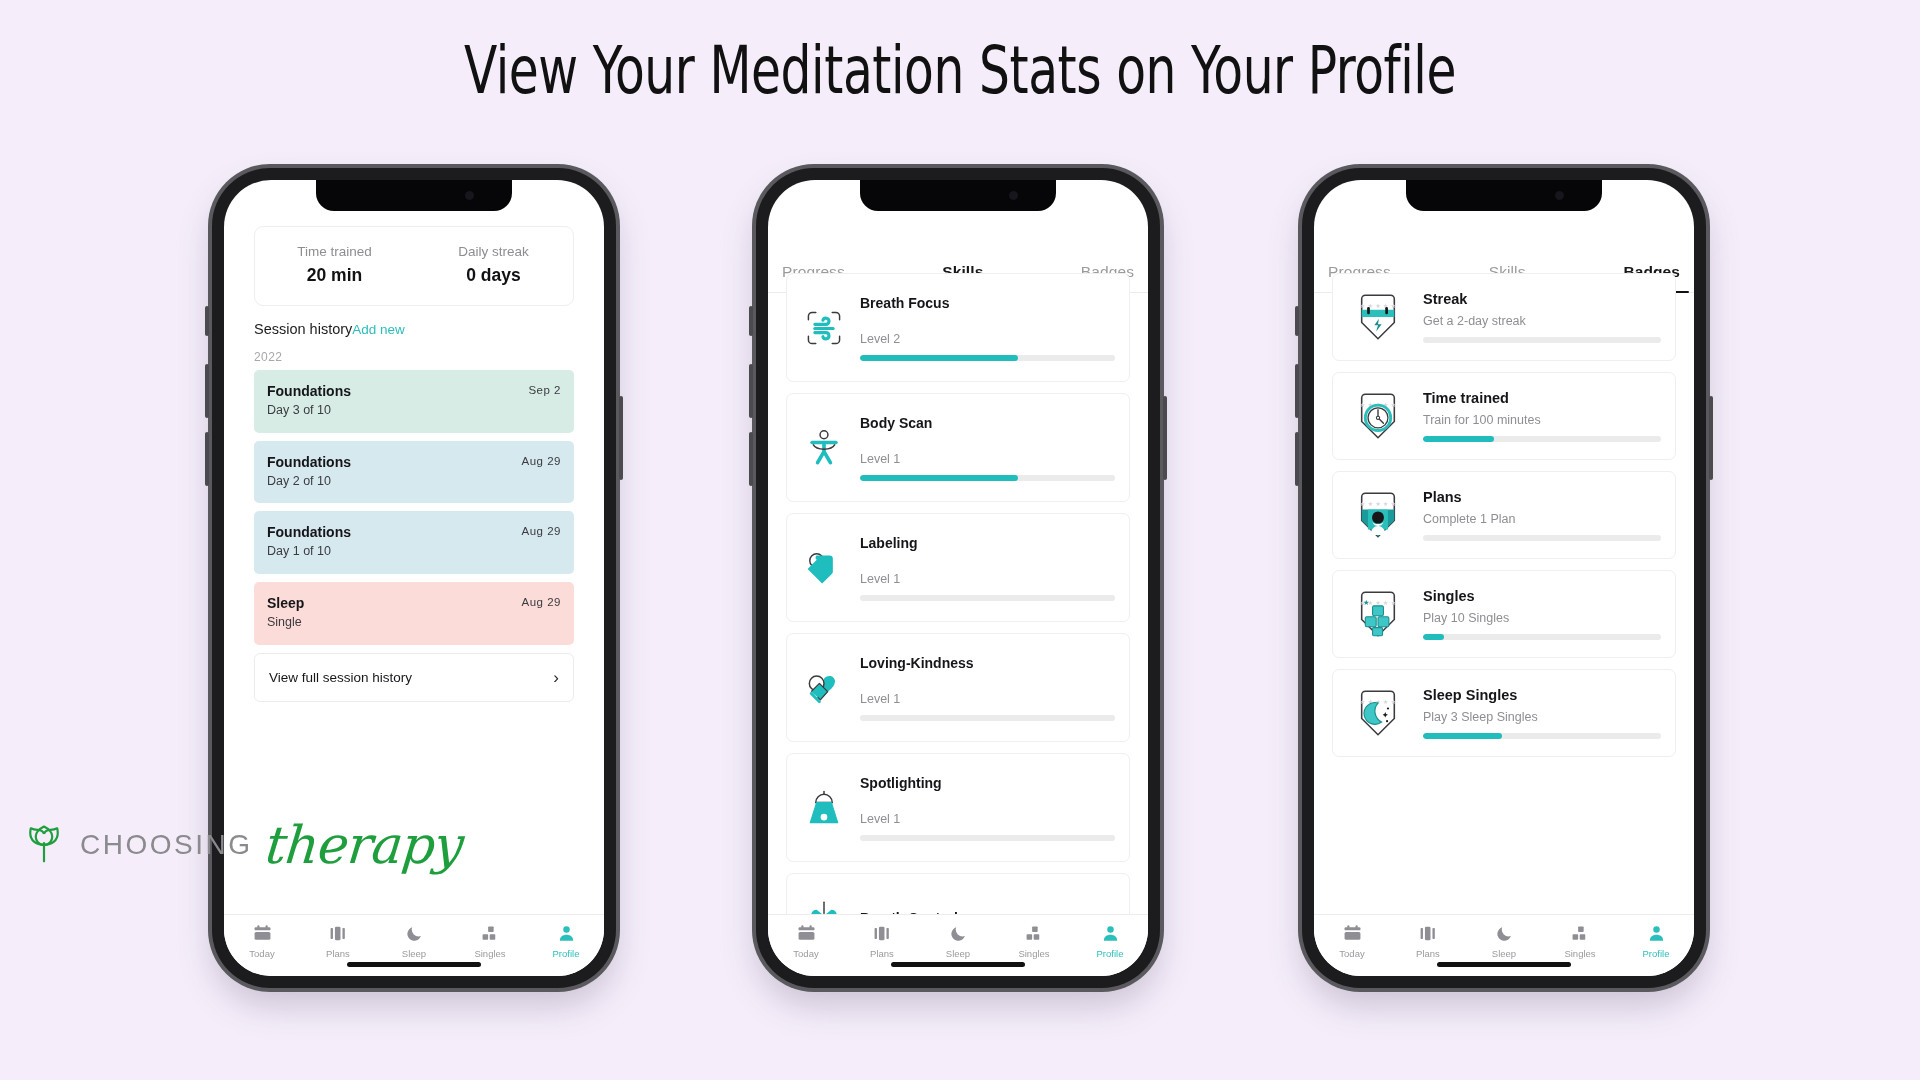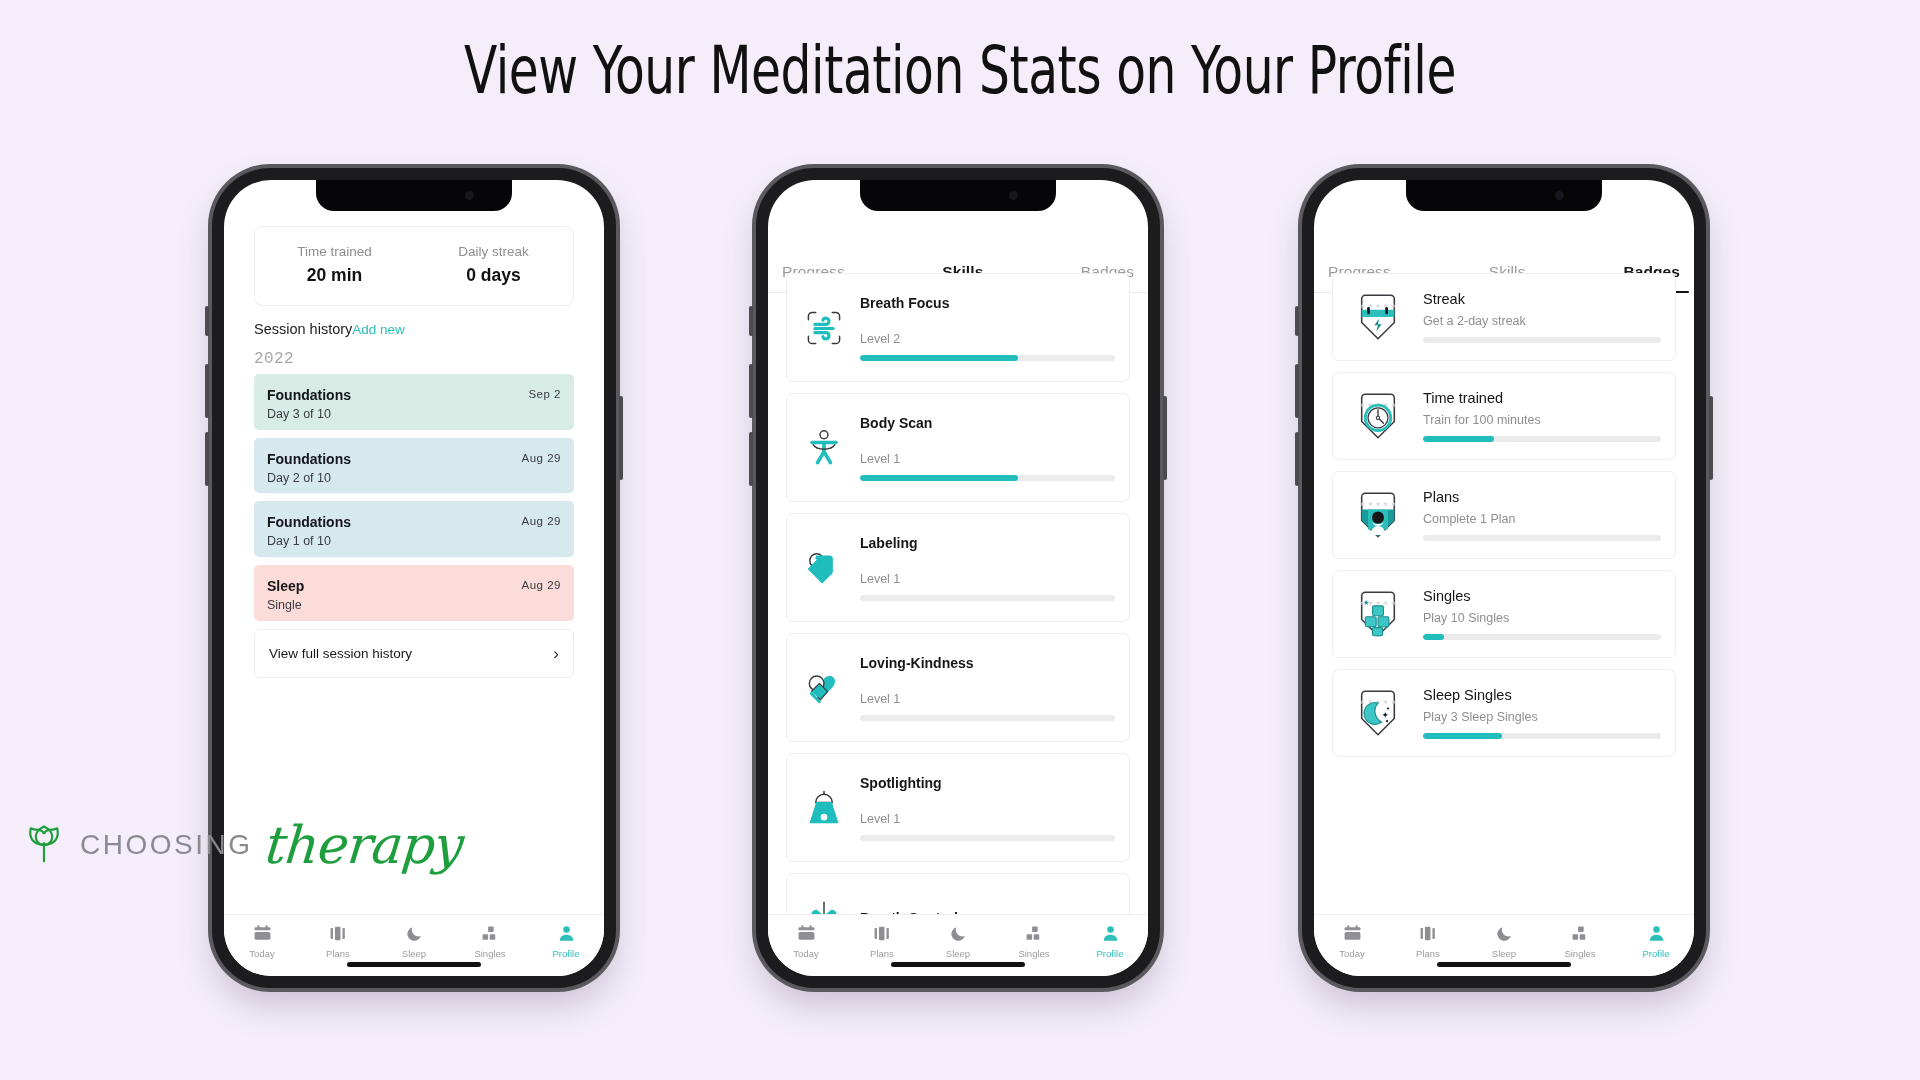--- a/index.html
+++ b/index.html
@@ -94,25 +94,25 @@
   .statcol { flex: 1; text-align: center; }
   .statlabel { font-size: 13.5px; color: #8d8d92; margin-bottom: 6px; }
   .statvalue { font-size: 17.5px; font-weight: 700; color: #121215; }
 
   .sechead {
     margin: 15px 12px 0 12px;
     display: flex; justify-content: flex-start; align-items: baseline;
   }
   .sechead-title { font-size: 14.5px; color: #1c1c20; }
   .sechead-action { font-size: 13.5px; color: #2bbfbb; }
-  .yearlabel { margin: 13px 12px 0 12px; font-size: 16px; color: #a7a7ac; letter-spacing: .4px; font-family: Liberation Mono, monospace; }
+  .yearlabel { margin: 13px 12px 0 12px; font-size: 12px; color: #a7a7ac; letter-spacing: .4px; }
 
   .sessionlist { margin: 6px 12px 0 12px; }
   .session {
-    border-radius: 5px; padding: 12px 13px 6px 13px; margin-bottom: 8px;
+    border-radius: 5px; padding: 12px 13px 13px 13px; margin-bottom: 8px;
     display: flex; justify-content: space-between; align-items: flex-start;
   }
   .session-title { font-size: 14px; font-weight: 700; color: #15151a; line-height: 1.35; }
   .session-sub { font-size: 12.5px; color: #3b3b41; line-height: 1.5; }
   .session-date { font-size: 11.5px; color: #3b3b41; letter-spacing: .5px; padding-top: 2px; }
 
   .viewfull {
     margin: 8px 12px 0 12px;
     border: 1px solid #ececec; border-radius: 6px;
     padding: 15px 14px; display: flex; justify-content: space-between; align-items: center;
@@ -148,21 +148,21 @@
   .bar > i { display: block; height: 100%; border-radius: 4px; background: #21bcbc; }
 
   
   .badgecard {
     border: 1px solid #efefef; border-radius: 7px;
     display: flex; align-items: center; gap: 14px;
     padding: 12px 14px; margin-top: 11px; background: #fff;
   }
   .badge-ic { width: 62px; height: 62px; flex: 0 0 62px; display:flex; align-items:center; justify-content:center; }
   .badge-body { flex: 1; }
-  .badge-name { font-size: 14.5px; font-weight: 400; color: #15151a; }
+  .badge-name { font-size: 14.5px; font-weight: 700; color: #15151a; }
   .badge-desc { font-size: 12.5px; color: #8e8e94; margin-top: 7px; }
 
   
   .logo { position: absolute; left: 22px; bottom: 22px; display: flex; align-items: center; gap: 14px; }
   .logo-word { font-size: 28px; letter-spacing: 2.5px; color: #8a8a8f; font-weight: 400; }
   .logo-script {
     font-size: 52px; color: #1f9e3e; font-style: italic;
     font-family: "DejaVu Serif", serif; font-weight: 400;
     letter-spacing: -1px; transform: skewX(-6deg); line-height: 0.9;
   }

